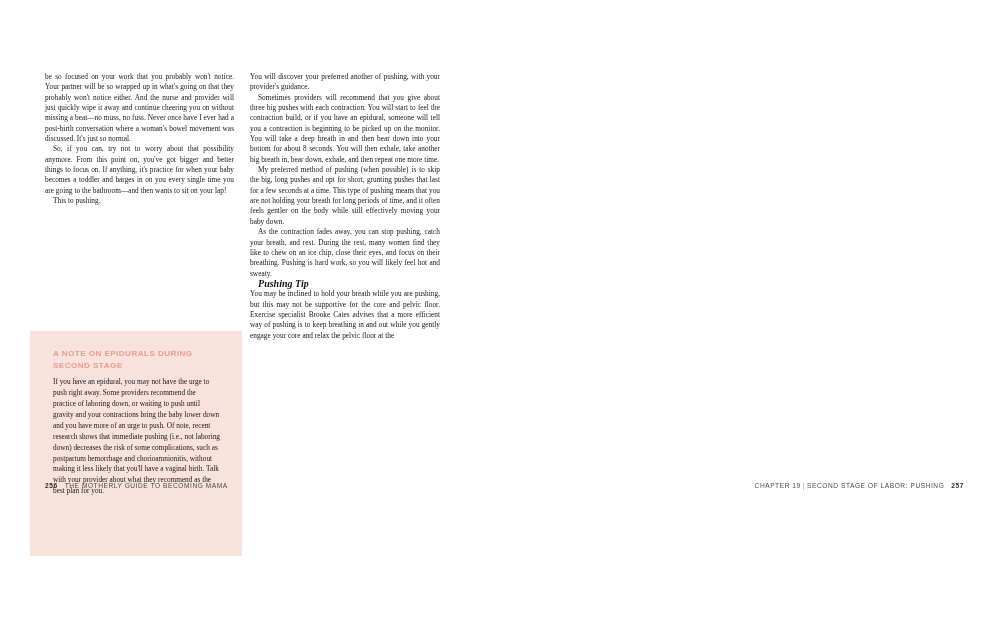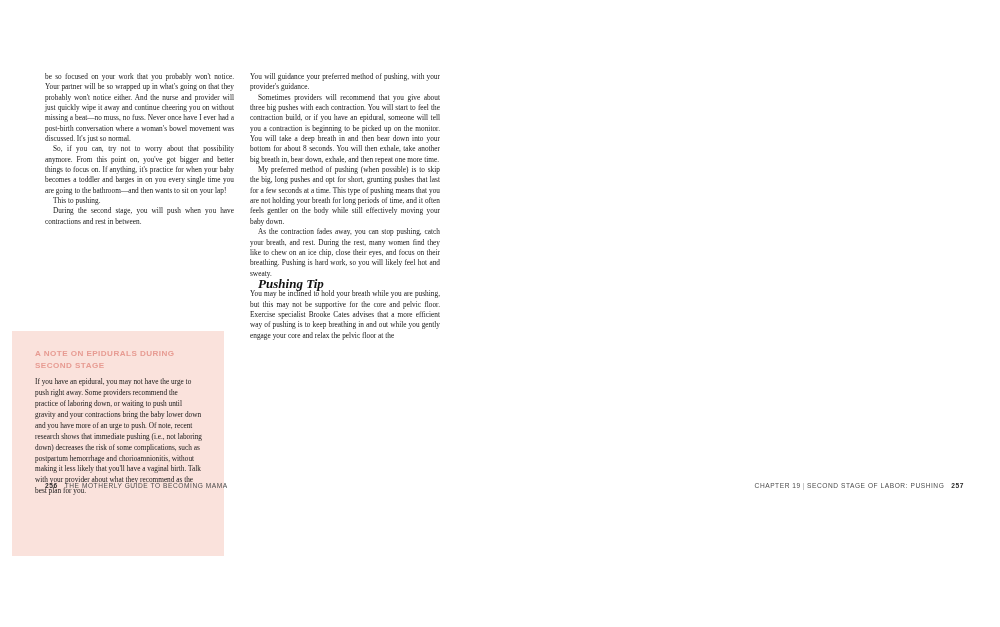--- a/index.html
+++ b/index.html
@@ -47,21 +47,21 @@
   .col p.noindent { text-indent: 0; }
 
   
   .lp-c1 { left: 45px;  top: 72px;  width: 189px; }
   
   .lp-c2 { left: 250px; top: 72px;  width: 190px; }
 
   
   .callout {
     position: absolute;
-    left: 12px;
+    left: 30px;
     top: 331px;
     width: 212px;
     height: 225px;
     background: #fae2dc;
     box-sizing: border-box;
     padding: 17px 22px 10px 23px;
   }
   .callout-title {
     font-family: "Liberation Sans", sans-serif;
     font-weight: bold;
@@ -77,21 +77,21 @@
     font-size: 7.3px;
     line-height: 10.9px;
     color: #161616;
     margin: 0;
     text-align: left;
   }
   .subhead-italic {
     font-family: "Liberation Serif", serif;
     font-style: italic;
     font-weight: bold;
-    font-size: 13px;
+    font-size: 10px;
     color: #111;
     margin: 9px 0 1.5px 0;
     text-indent: 0;
     text-align: left;
   }
 
   
   .footer {
     position: absolute;
     bottom: 24px;
@@ -114,30 +114,29 @@
 <body>
 
 <div class="spread">
 
   <div class="page page-left">
 
     <div class="col lp-c1">
       <p class="noindent">be so focused on your work that you probably won't notice. Your partner will be so wrapped up in what's going on that they probably won't notice either. And the nurse and provider will just quickly wipe it away and continue cheering you on without missing a beat—no muss, no fuss. Never once have I ever had a post-birth conversation where a woman's bowel movement was discussed. It's just so normal.</p>
       <p>So, if you can, try not to worry about that possibility anymore. From this point on, you've got bigger and better things to focus on. If anything, it's practice for when your baby becomes a toddler and barges in on you every single time you are going to the bathroom—and then wants to sit on your lap!</p>
       <p>This to pushing.</p>
-      <p>During the second stage, you will push when you have contractions and rest in between.</p>
     </div>
 
     <div class="callout">
       <div class="callout-title">A NOTE ON EPIDURALS DURING SECOND STAGE</div>
       <p class="callout-body">If you have an epidural, you may not have the urge to push right away. Some providers recommend the practice of laboring down, or waiting to push until gravity and your contractions bring the baby lower down and you have more of an urge to push. Of note, recent research shows that immediate pushing (i.e., not laboring down) decreases the risk of some complications, such as postpartum hemorrhage and chorioamnionitis, without making it less likely that you'll have a vaginal birth. Talk with your provider about what they recommend as the best plan for you.</p>
     </div>
 
     <div class="col lp-c2">
-      <p class="noindent">You will guidance your preferred method of pushing, with your provider's guidance.</p>
+      <p class="noindent">You will discover your preferred another of pushing, with your provider's guidance.</p>
       <p>Sometimes providers will recommend that you give about three big pushes with each contraction. You will start to feel the contraction build, or if you have an epidural, someone will tell you a contraction is beginning to be picked up on the monitor. You will take a deep breath in and then bear down into your bottom for about 8 seconds. You will then exhale, take another big breath in, bear down, exhale, and then repeat one more time.</p>
       <p>My preferred method of pushing (when possible) is to skip the big, long pushes and opt for short, grunting pushes that last for a few seconds at a time. This type of pushing means that you are not holding your breath for long periods of time, and it often feels gentler on the body while still effectively moving your baby down.</p>
       <p>As the contraction fades away, you can stop pushing, catch your breath, and rest. During the rest, many women find they like to chew on an ice chip, close their eyes, and focus on their breathing. Pushing is hard work, so you will likely feel hot and sweaty.</p>
       <p class="subhead-italic">Pushing Tip</p>
       <p class="noindent">You may be inclined to hold your breath while you are pushing, but this may not be supportive for the core and pelvic floor. Exercise specialist Brooke Cates advises that a more efficient way of pushing is to keep breathing in and out while you gently engage your core and relax the pelvic floor at the</p>
     </div>
 
     <div class="footer footer-left">
       <span class="folio">256</span><span class="footer-gap"></span><span>THE MOTHERLY GUIDE TO BECOMING MAMA</span>
     </div>

